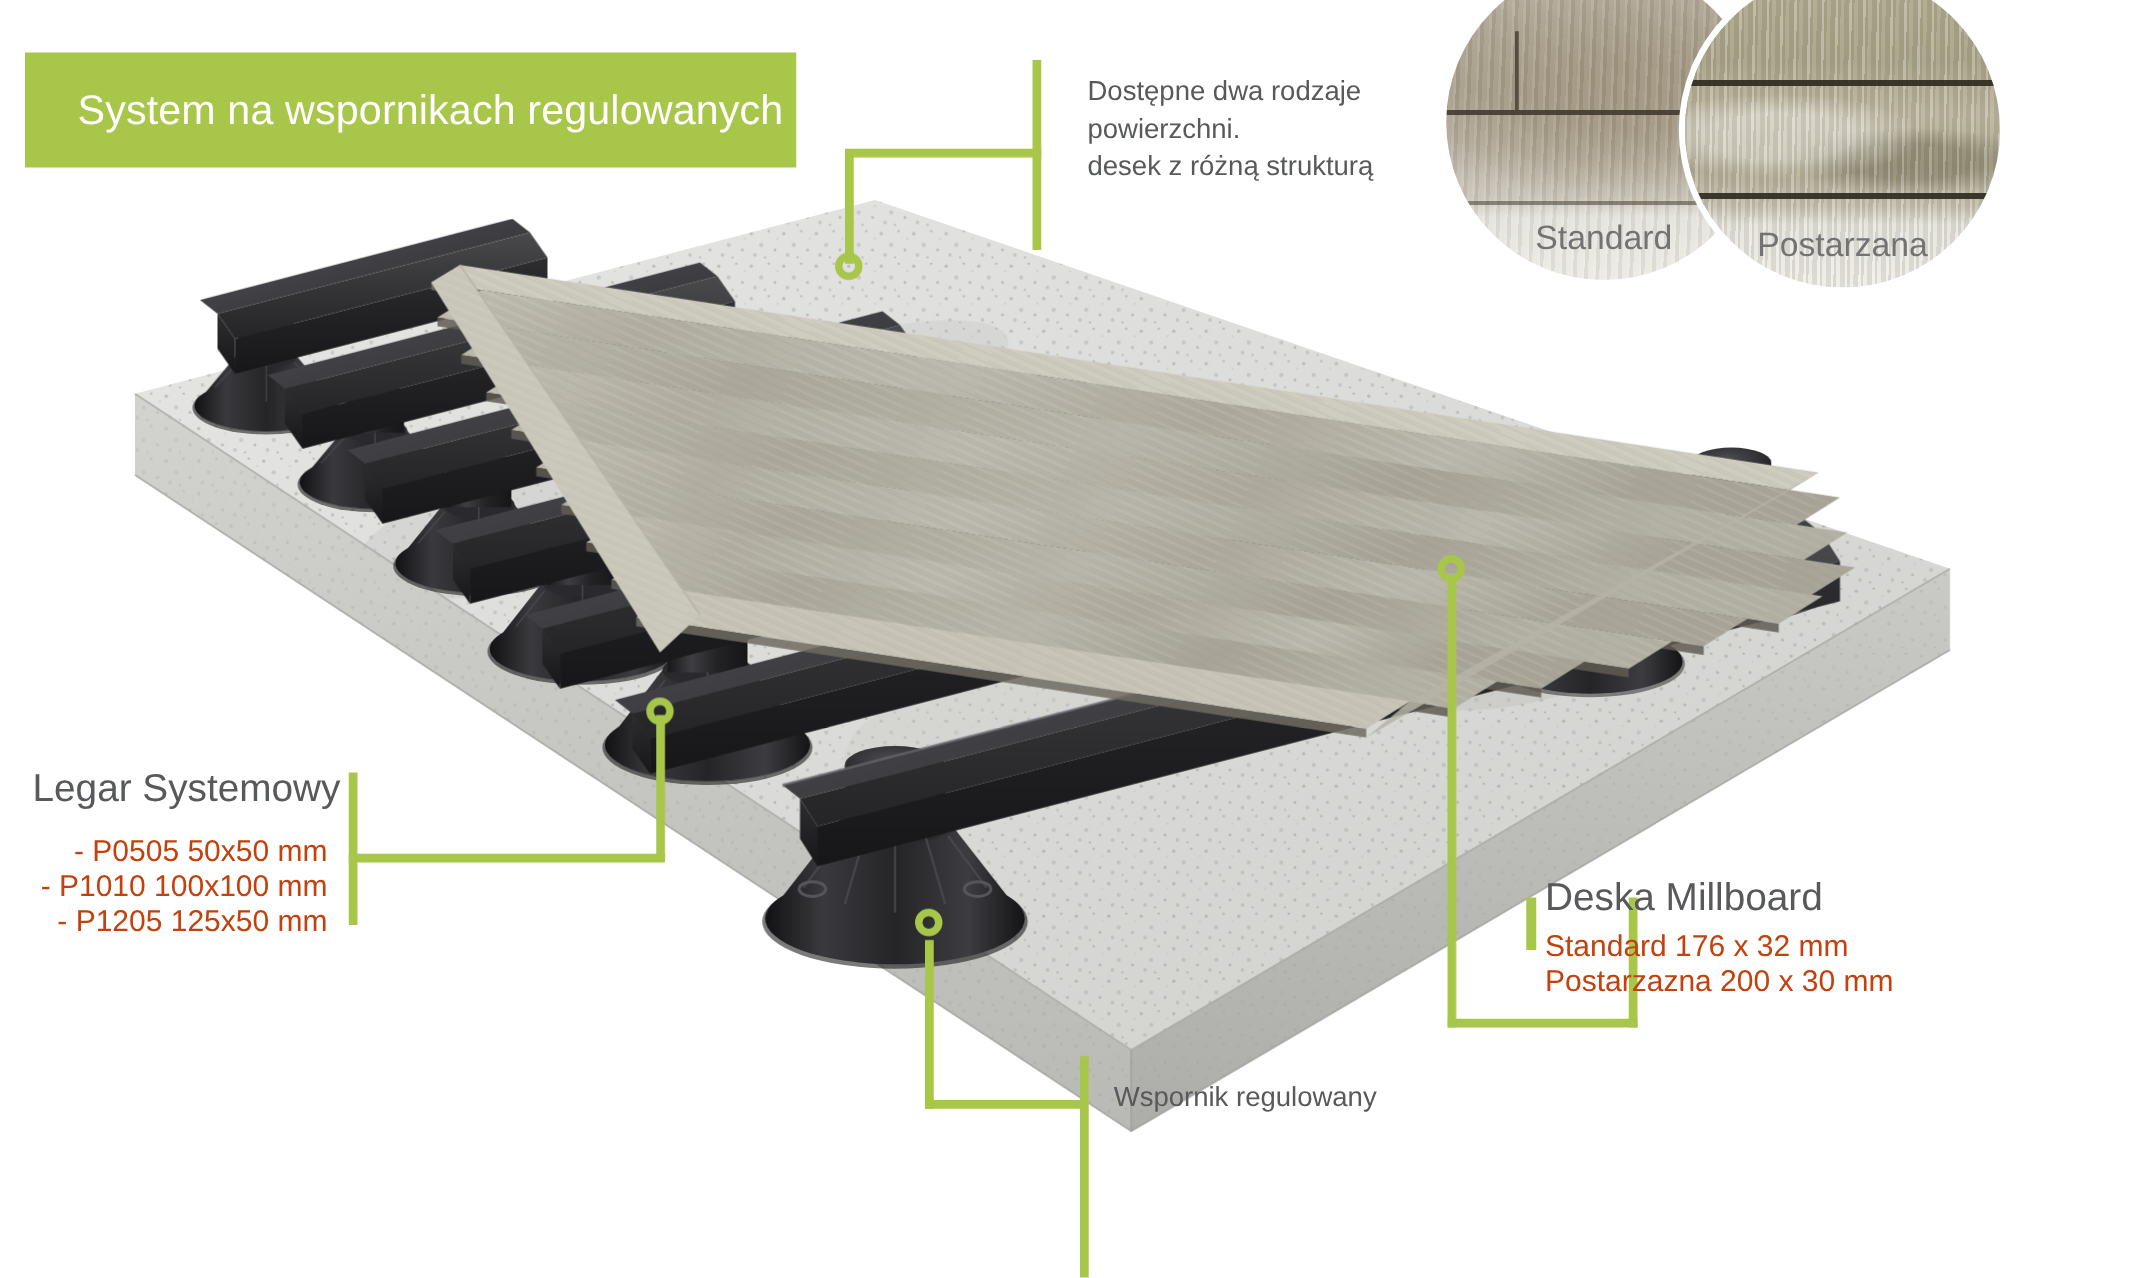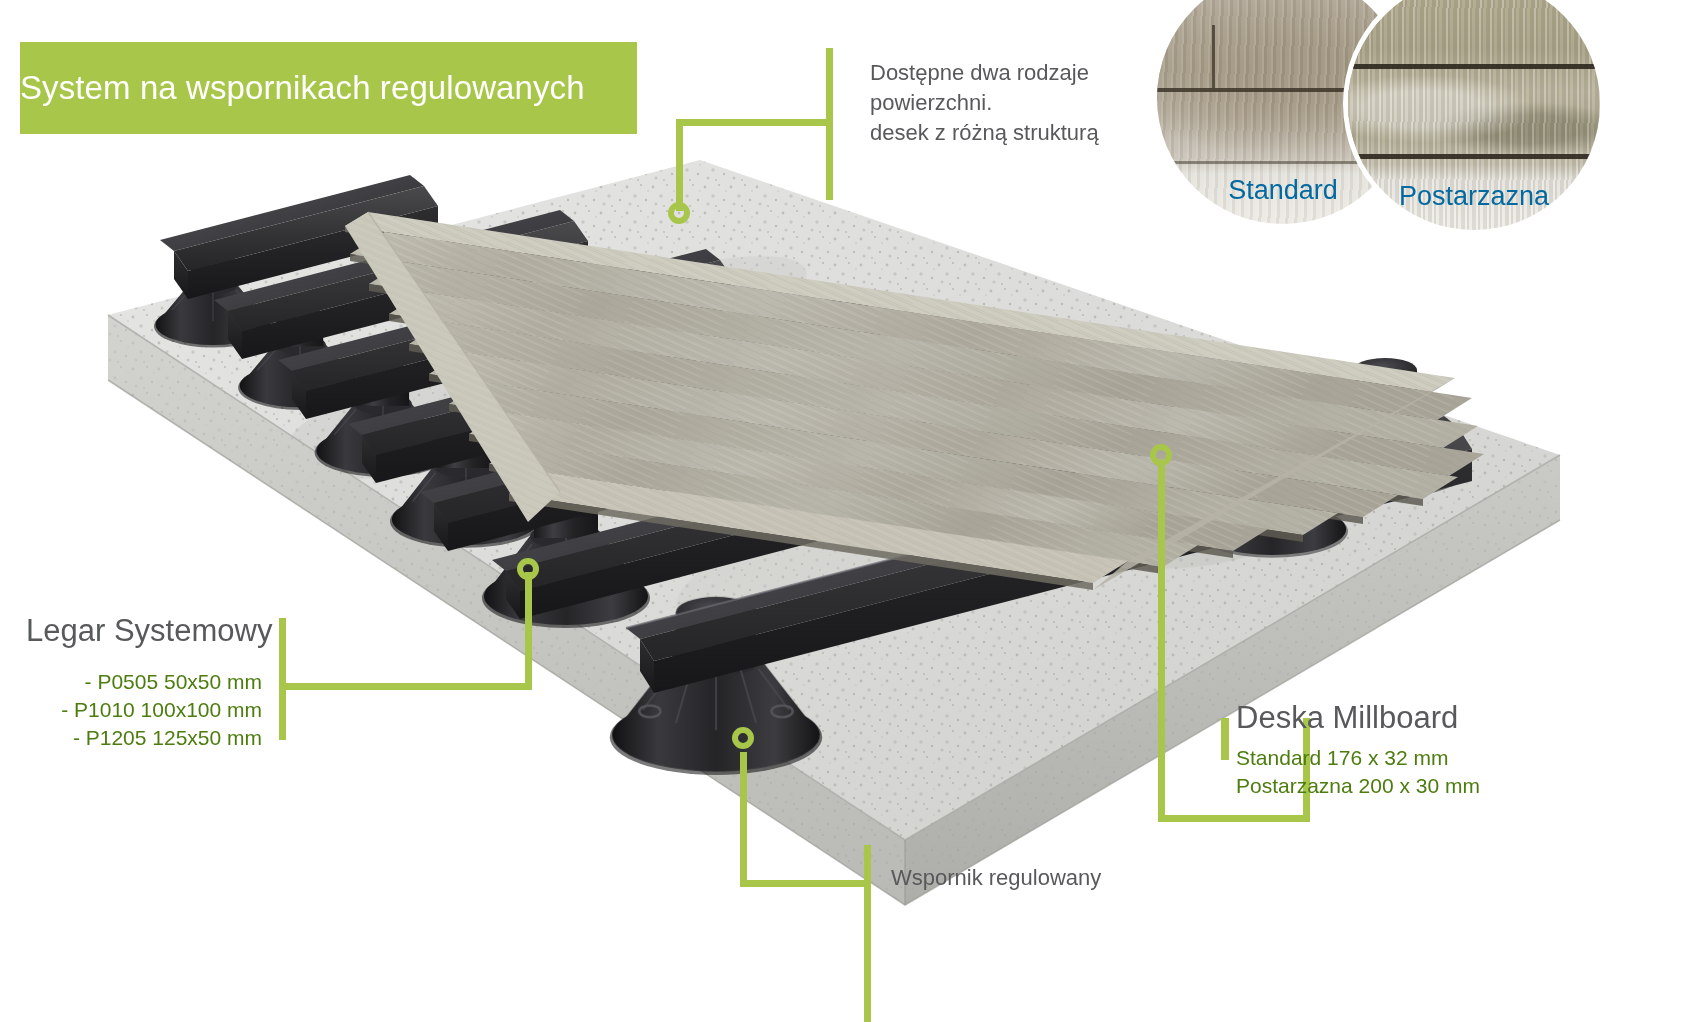--- a/index.html
+++ b/index.html
@@ -10,51 +10,51 @@
     font-family:"Liberation Sans", sans-serif;
     color:#58595b;
   }
   #stage { position:absolute; inset:0; }
 
   
   .title-banner{
     position:absolute; left:20px; top:42px;
     width:617px; height:92px;
     background:#a8c74a;
-    display:flex; align-items:center; 
+    display:flex; align-items:center; padding-left:42px;
   }
   .title-banner span{
     color:#ffffff; font-size:33px; font-weight:400;
     letter-spacing:.1px; white-space:nowrap;
   }
 
   
   .note{ position:absolute; font-size:22px; line-height:30px; color:#58595b;margin-left:12px; }
   .heading{ position:absolute; font-size:31px; color:#58595b; white-space:nowrap;}
-  .dims{ position:absolute; font-size:21px; line-height:28px; color:#4d7c0f; }
+  .dims{ position:absolute; font-size:24px; line-height:28px; color:#c2410c; }
   .dims.right-al{ text-align:right; }
 
   
   .gl{ position:absolute; background:#a8c74a; }
   .gl.v{ width:7px; }
   .gl.h{ height:7px; }
   .ring{
     position:absolute; width:22px; height:22px; border-radius:50%;
     border:6px solid #a8c74a; background:transparent;
   }
   .tick{ position:absolute; width:8px; background:#a8c74a; }
 
   
   .swatch{
     position:absolute; border-radius:50%; overflow:hidden;
     box-shadow:0 0 0 5px #ffffff;
   }
   .swatch .lbl{
     position:absolute; left:0; right:0; bottom:18px;
-    text-align:center; font-size:27px; color:#0369a1;
+    text-align:center; font-size:27px; color:#737373;
   }
 
   
   .tex-standard{
     position:absolute; inset:0;
     background:
       linear-gradient(180deg, rgba(0,0,0,0) 0 46%, rgba(60,52,40,.85) 46% 47.6%, rgba(0,0,0,0) 47.6% 100%),
       linear-gradient(180deg, rgba(0,0,0,0) 0 75%, rgba(70,62,48,.55) 75% 76.2%, rgba(0,0,0,0) 76.2% 100%),
       repeating-linear-gradient(92deg,
         rgba(255,255,255,.16) 0 2px,
@@ -456,21 +456,21 @@
       <div>desek z różną strukturą</div>
     </div>
   </div>
 
   <div class="swatch" style="left:1157px; top:-28px; width:252px; height:252px;">
     <div class="tex-standard"></div>
     <div class="lbl">Standard</div>
   </div>
   <div class="swatch" style="left:1348px; top:-22px; width:252px; height:252px;">
     <div class="tex-aged"></div>
-    <div class="lbl">Postarzazna</div>
+    <div class="lbl">Postarzana</div>
   </div>
 
   <div>
 
     <div class="gl v" style="left:279px; top:618px; height:122px;"></div>
 
     <div class="gl h" style="left:279px; top:683px; width:253px;"></div>
 
     <div class="gl v" style="left:525px; top:572px; height:115px;"></div>
     <div class="ring" style="left:517px; top:558px;"></div>

